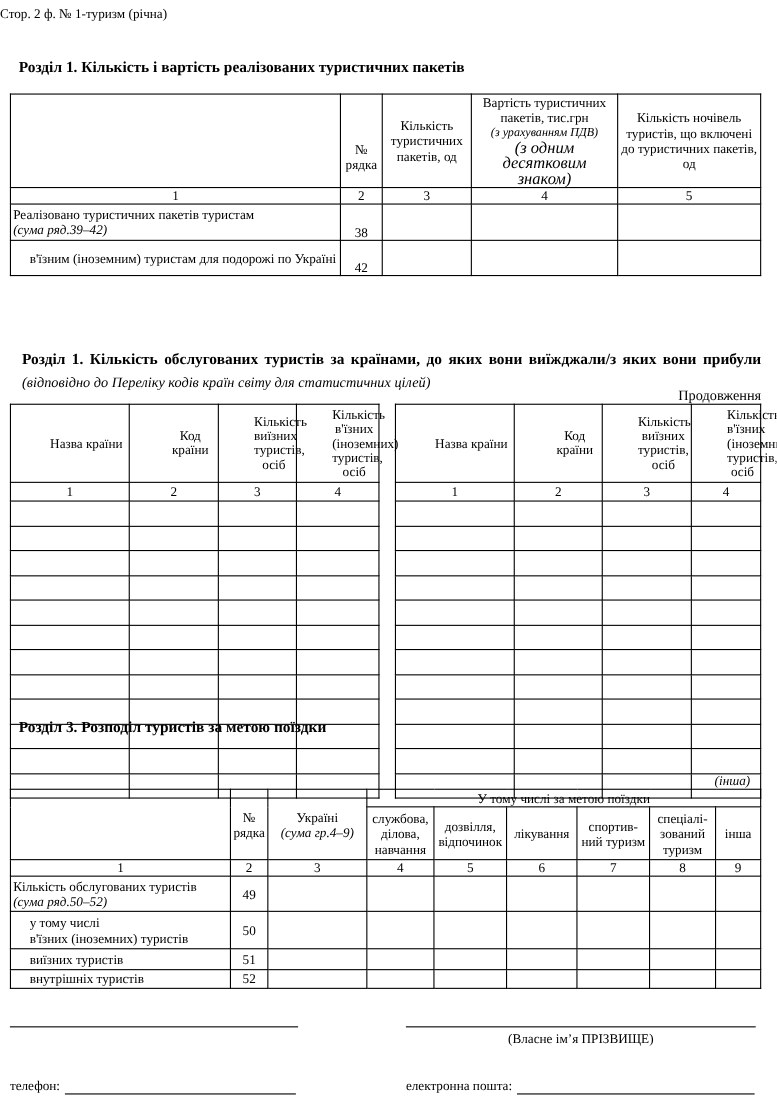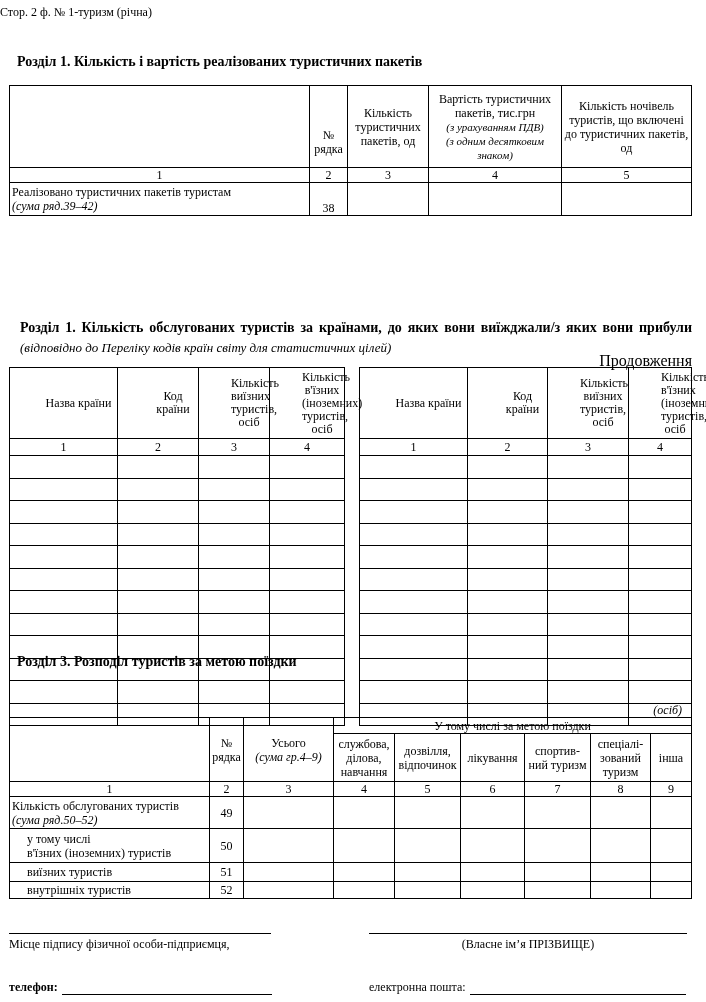--- a/index.html
+++ b/index.html
@@ -41,49 +41,56 @@
       <col style="width:130px">
     </colgroup>
   <tbody>
       <tr style="height:82px;">
     <td></td>
     <td class="c" style="vertical-align:middle;padding-top:30px;">№ рядка</td>
     <td class="c">Кількість туристичних пакетів, од</td>
     <td class="c">
       <div>Вартість туристичних пакетів, тис.грн</div>
       <div class="it" style="font-size:11px;">(з урахуванням ПДВ)</div>
-      <div class="it" style="font-size:11px;">(з одним десятковим знаком)</div>
+      <div class="it" style="font-size:15px;">(з одним десятковим знаком)</div>
     </td>
     <td class="c">Кількість ночівель туристів, що включені до туристичних пакетів, од</td>
   </tr>
   <tr style="height:15px;">
     <td class="c">1</td>
     <td class="c">2</td>
     <td class="c">3</td>
     <td class="c">4</td>
     <td class="c">5</td>
   </tr>
   <tr style="height:33px;">
     <td>
       <div>Реалізовано туристичних пакетів туристам</div>
       <div class="it">(сума ряд.39–42)</div>
     </td>
     <td class="num-bottom">38</td>
     <td></td>
     <td></td>
     <td></td>
   </tr>
+  <tr style="height:32px;">
+    <td class="indent">в'їзним (іноземним) туристам для подорожі по Україні</td>
+    <td class="num-bottom">42</td>
+    <td></td>
+    <td></td>
+    <td></td>
+  </tr>
 </tbody>
   </table>
 
 <div class="abs" style="top:318px;left:20px;width:672px;text-align:justify;text-align-last:left;line-height:20px;font-size:14px;">
   <span class="sec-title">Розділ 1. Кількість обслугованих туристів за країнами, до яких вони виїжджали/з яких вони прибули</span>
   <span class="it" style="font-size:13px;">(відповідно до Переліку кодів країн світу для статистичних цілей)</span>
 </div>
-<div class="abs" style="top:352px;right:14px;font-size:16px;">Продовження</div>
+<div class="abs" style="top:352px;right:14px;font-size:13px;">Продовження</div>
 
 <table class="abs t2" id="t2a" style="left:9px;width:335px;">
   <colgroup>
       <col style="width:108px">
       <col style="width:81px">
       <col style="width:71px">
       <col style="width:75px">
     </colgroup>
   <tbody id="t2a-body">
       <tr class="hdr">
@@ -261,40 +268,40 @@
       <tr>
         <td></td>
         <td></td>
         <td></td>
         <td></td>
       </tr>
     </tbody>
 </table>
 
 <div class="abs sec-title" style="top:654px;left:17px;">Розділ 3. Розподіл туристів за метою поїздки</div>
-<div class="abs it" style="top:703px;right:24px;">(осіб)</div>
+<div class="abs it" style="top:703px;right:24px;">(інша)</div>
 
 <table class="abs" id="t3">
   <colgroup>
     <col style="width:200px">
       <col style="width:34px">
       <col style="width:90px">
       <col style="width:61px">
       <col style="width:66px">
       <col style="width:64px">
       <col style="width:66px">
       <col style="width:60px">
       <col style="width:41px">
   </colgroup>
   <tbody>
       <tr style="height:16px;">
     <td rowspan="2"></td>
     <td rowspan="2" class="c">№ рядка</td>
     <td rowspan="2" class="c">
-      <div>Усього</div>
+      <div>Україні</div>
       <div class="it">(сума гр.4–9)</div>
     </td>
     <td colspan="6" class="c">У тому числі за метою поїздки</td>
   </tr>
   <tr style="height:48px;">
     <td class="c">службова, ділова, навчання</td>
     <td class="c">дозвілля, відпочинок</td>
     <td class="c">лікування</td>
     <td class="c">спортив-ний туризм</td>
     <td class="c">спеціалі-зований туризм</td>
@@ -359,25 +366,24 @@
         <td></td>
         <td></td>
         <td></td>
         <td></td>
       </tr>
 </tbody>
   </table>
 
 <div class="abs sig-line" style="top:933px;left:9px;width:262px;"></div>
 <div class="abs" style="top:937px;left:9px;line-height:15px;">
-  <div>Місце підпису фізичної особи-підприємця,</div>
 </div>
 <div class="abs sig-line" style="top:933px;left:369px;width:318px;"></div>
 <div class="abs" style="top:937px;left:369px;width:318px;text-align:center;">(Власне ім’я ПРІЗВИЩЕ)</div>
 
-<div class="abs" style="top:980px;left:9px;display:flex;align-items:flex-end;font-weight:bold;">
+<div class="abs" style="top:980px;left:9px;display:flex;align-items:flex-end;">
   <span>телефон:</span>
   <span style="display:inline-block;width:210px;border-bottom:1px solid #000;height:13px;margin-left:4px;"></span>
 </div>
 <div class="abs" style="top:980px;left:369px;display:flex;align-items:flex-end;">
   <span>електронна пошта:</span>
   <span style="display:inline-block;width:216px;border-bottom:1px solid #000;height:13px;margin-left:4px;"></span>
 </div>
 
 </body></html>

